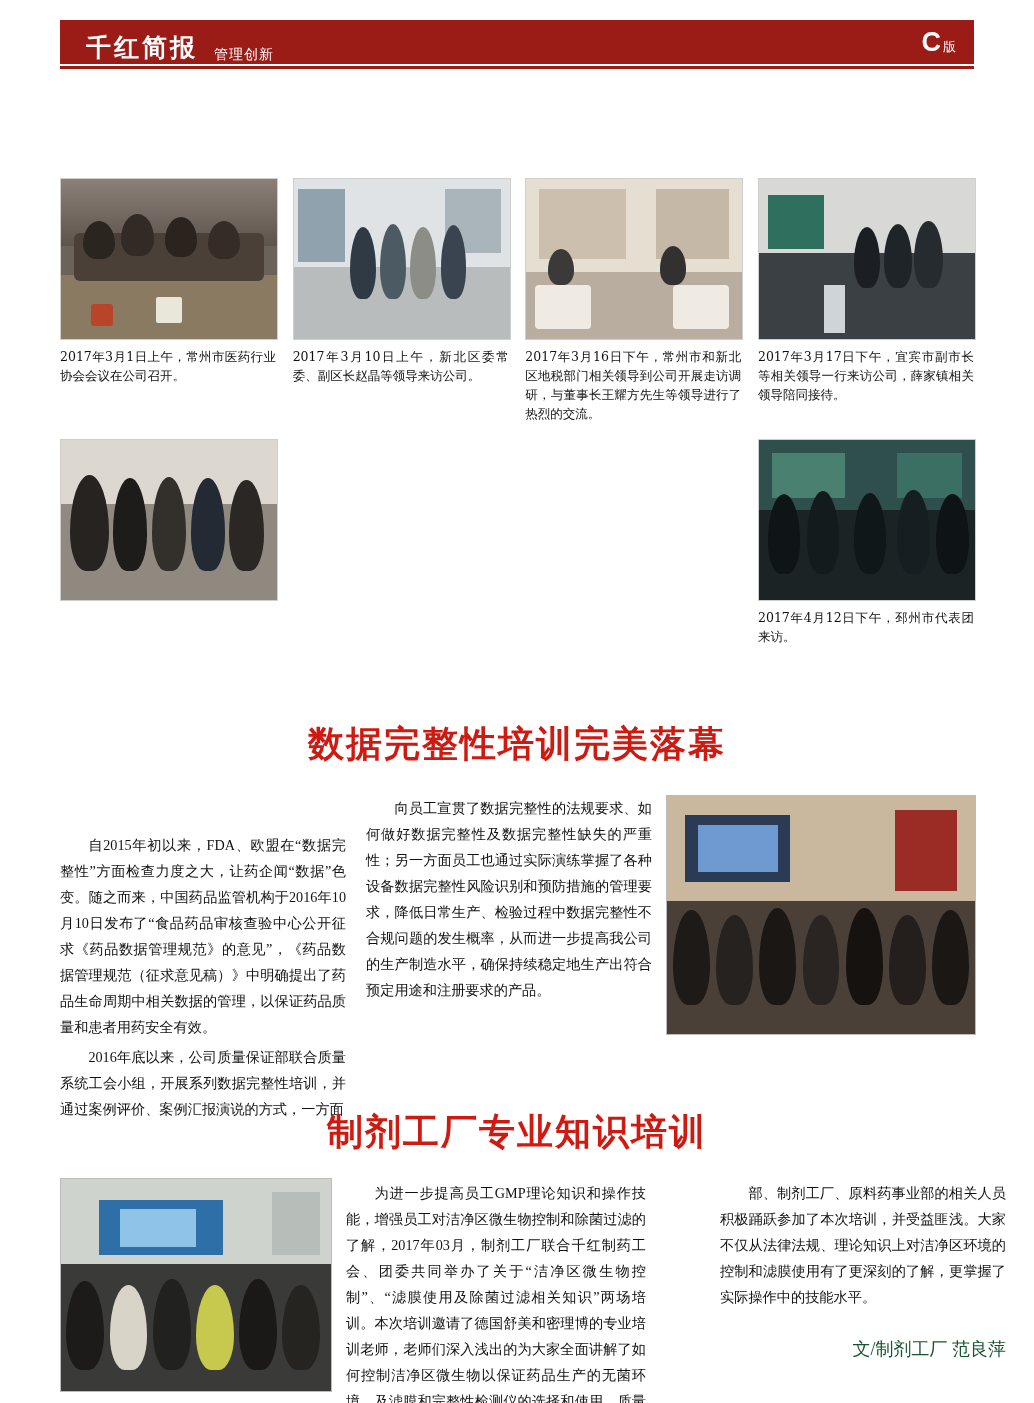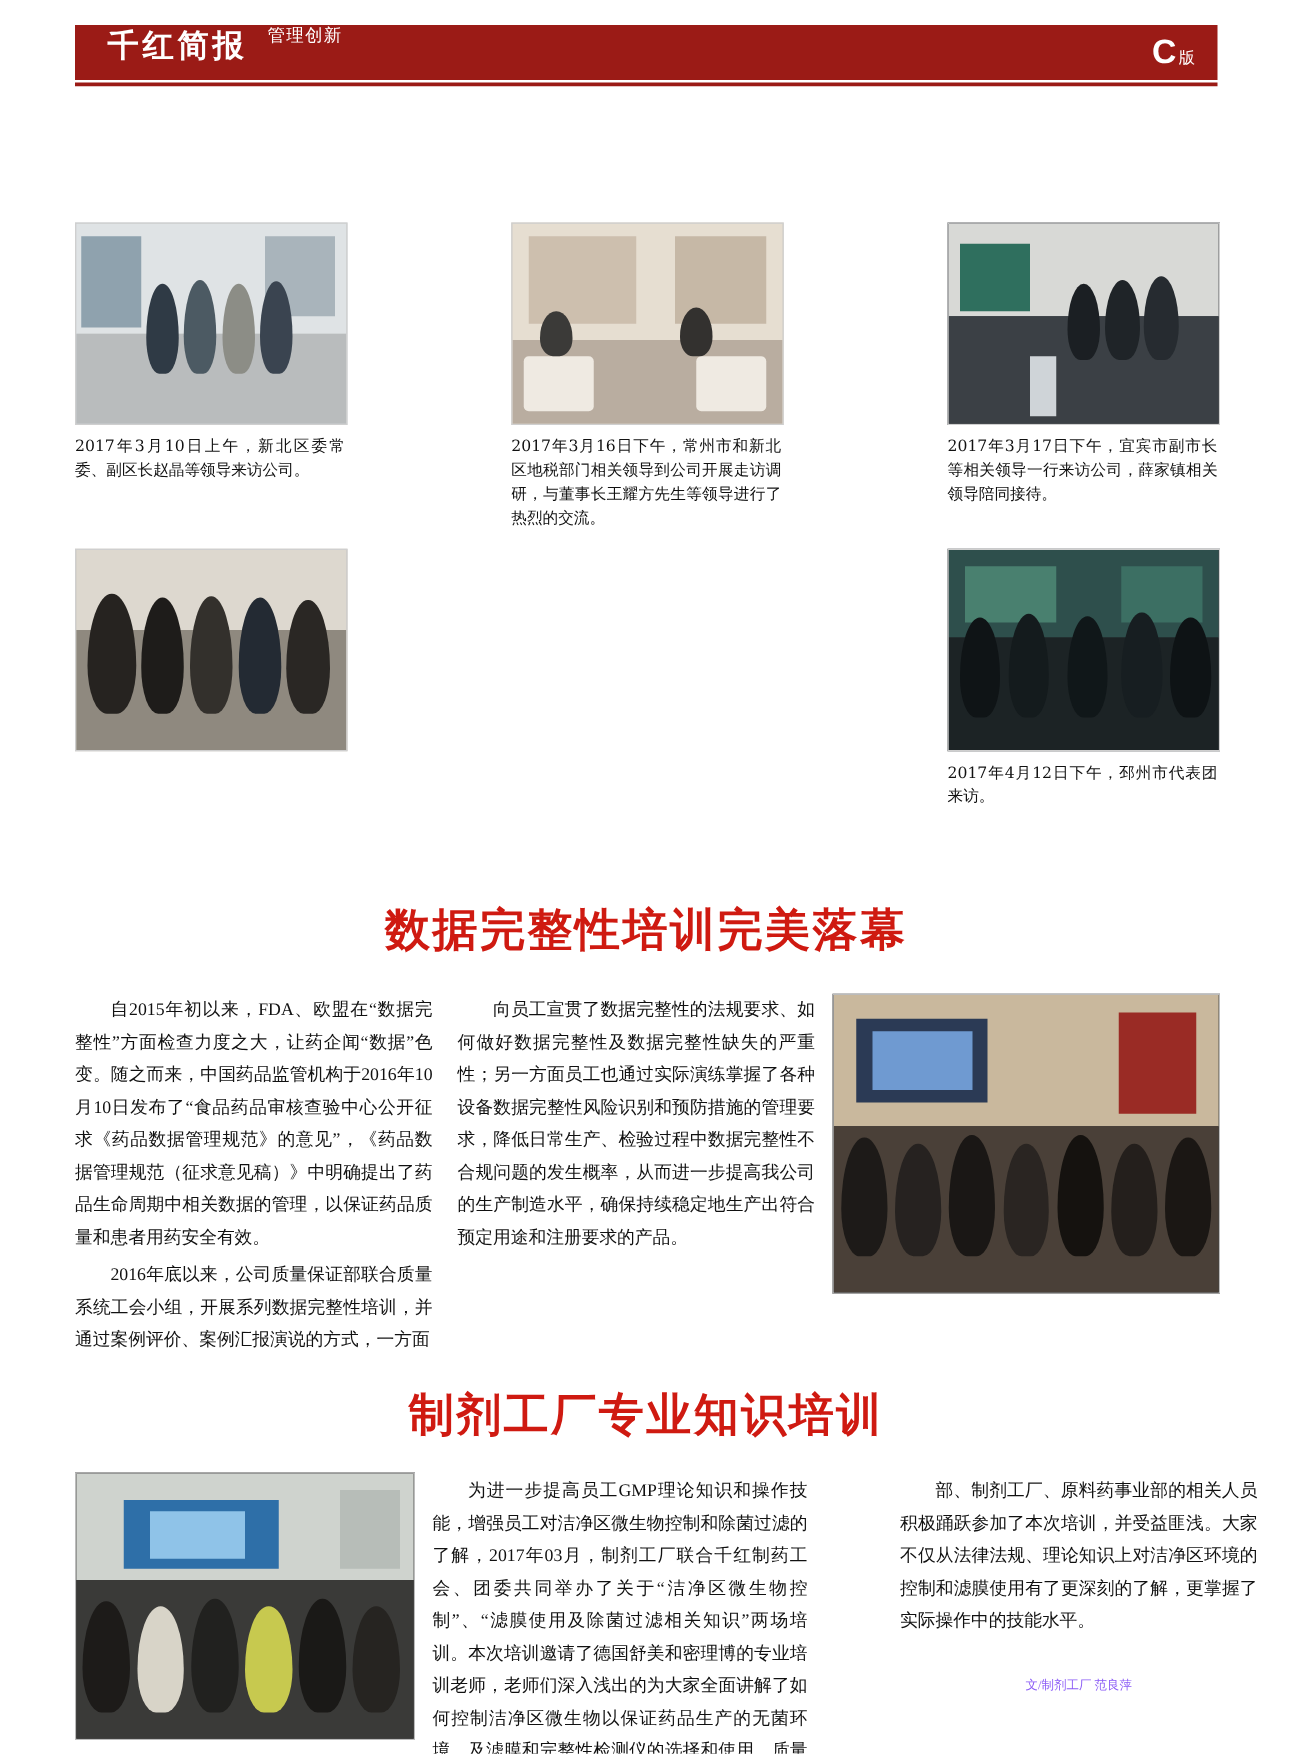--- a/index.html
+++ b/index.html
@@ -10,21 +10,21 @@
     color:#1a1a1a;
     position:relative;
     overflow:hidden;
   }
   .page{position:relative;width:1034px;height:1403px;}
 
   
   .masthead{
     position:absolute;left:60px;top:20px;width:914px;height:44px;
     background:#9b1b16;
-    display:flex;align-items:flex-start;
+    display:flex;align-items:flex-end;
   }
   .masthead .brand{
     color:#ffffff;font-size:25px;font-weight:bold;letter-spacing:3px;
     margin-left:26px;font-family:"DejaVu Serif",serif;
   }
   .masthead .sub{
     color:#ffffff;font-size:14px;margin-left:16px;letter-spacing:1px;
     font-family:"Liberation Sans",sans-serif;
   }
   .masthead .edition{
@@ -56,35 +56,35 @@
     width:216px;height:160px;overflow:hidden;position:relative;
     background:#5a5a5a;border:1px solid #cfcfcf;
   }
   .cap{
     font-size:12.5px;line-height:19px;color:#111;margin-top:7px;
     text-align:justify;font-family:"DejaVu Serif",serif;
   }
   .row2{margin-top:16px;}
   .col{font-size:14.2px;line-height:26px;text-align:justify;color:#111;}
   .col p{margin:0 0 4px 0;text-indent:2em;}
-  .a1c1{position:absolute;left:60px;top:795px;width:286px;}
+  .a1c1{position:absolute;left:60px;top:832px;width:286px;}
   .a1c2{position:absolute;left:366px;top:795px;width:286px;}
   .a1img{
     position:absolute;left:666px;top:795px;width:308px;height:238px;
     overflow:hidden;background:#222;border:1px solid #bbb;
   }
 
   
   .a2img{
     position:absolute;left:60px;top:1178px;width:270px;height:212px;
     overflow:hidden;background:#2b2b2b;border:1px solid #bbb;
   }
   .a2c1{position:absolute;left:346px;top:1180px;width:300px;}
   .a2c2{position:absolute;left:720px;top:1180px;width:286px;}
-  .byline{margin-top:26px;text-align:center;font-size:10px;color:#8b5cf6;}
+  .byline{margin-top:26px;text-align:right;font-size:18px;color:#14532d;}
 
   
   .fig{position:absolute;border-radius:50% 50% 40% 40%/60% 60% 40% 40%;}
 </style>
 </head>
 <body>
 
 <div class="page">
 
   <div class="masthead">
@@ -95,20 +95,34 @@
       <span class="word">版</span>
     </span>
   </div>
   <div class="rule"></div>
 
 
   <div class="photo-grid">
 
     <div class="prow">
 
+      <div class="cell">
+        <div class="ph" style="background:#6b625a">
+          <div style="position:absolute;left:0;top:0;width:100%;height:42%;background:linear-gradient(180deg,#8b8078,#5d544d)"></div>
+          <div style="position:absolute;left:0;bottom:0;width:100%;height:40%;background:#8a7a62"></div>
+          <div style="position:absolute;left:6%;top:34%;width:88%;height:30%;background:#4b4038;border-radius:6px"></div>
+          <div class="fig" style="left:10%;top:26%;width:15%;height:24%;background:#2b2520"></div>
+          <div class="fig" style="left:28%;top:22%;width:15%;height:26%;background:#322a24"></div>
+          <div class="fig" style="left:48%;top:24%;width:15%;height:25%;background:#2a231e"></div>
+          <div class="fig" style="left:68%;top:26%;width:15%;height:24%;background:#352c26"></div>
+          <div style="position:absolute;left:14%;bottom:8%;width:10%;height:14%;background:#b8452a;border-radius:3px"></div>
+          <div style="position:absolute;left:44%;bottom:10%;width:12%;height:16%;background:#e9e6da;border-radius:2px"></div>
+        </div>
+        <div class="cap">2017年3月1日上午，常州市医药行业协会会议在公司召开。</div>
+      </div>
 
       <div class="cell">
         <div class="ph" style="background:#cfd3d6">
           <div style="position:absolute;left:0;top:0;width:100%;height:55%;background:#dfe3e5"></div>
           <div style="position:absolute;left:0;bottom:0;width:100%;height:45%;background:#b9bcbd"></div>
           <div style="position:absolute;left:2%;top:6%;width:22%;height:46%;background:#8fa2ae"></div>
           <div style="position:absolute;right:4%;top:6%;width:26%;height:40%;background:#a9b4bb"></div>
           <div class="fig" style="left:26%;top:30%;width:12%;height:45%;background:#2f3a45"></div>
           <div class="fig" style="left:40%;top:28%;width:12%;height:47%;background:#4c5a63"></div>
           <div class="fig" style="left:54%;top:30%;width:12%;height:45%;background:#8c8d86"></div>

